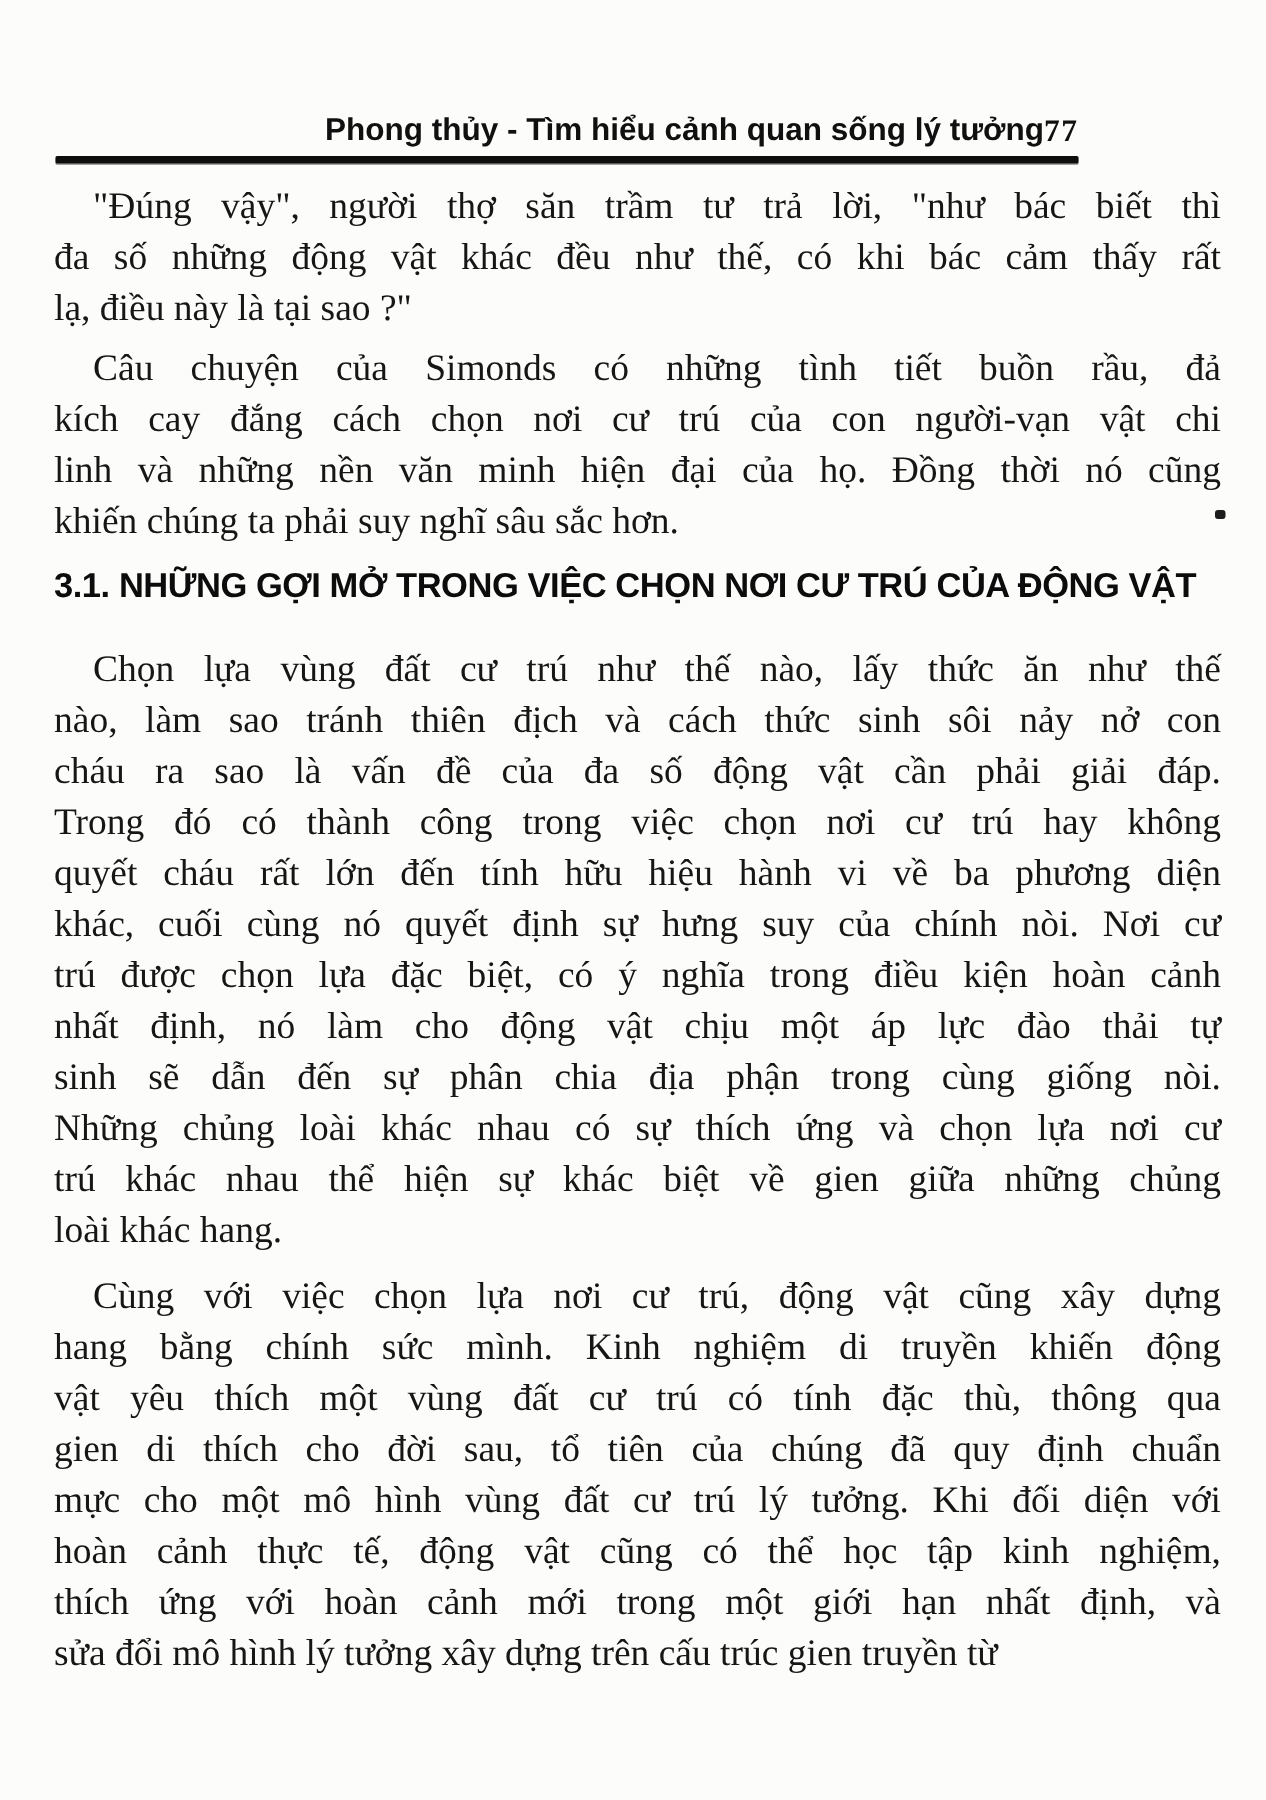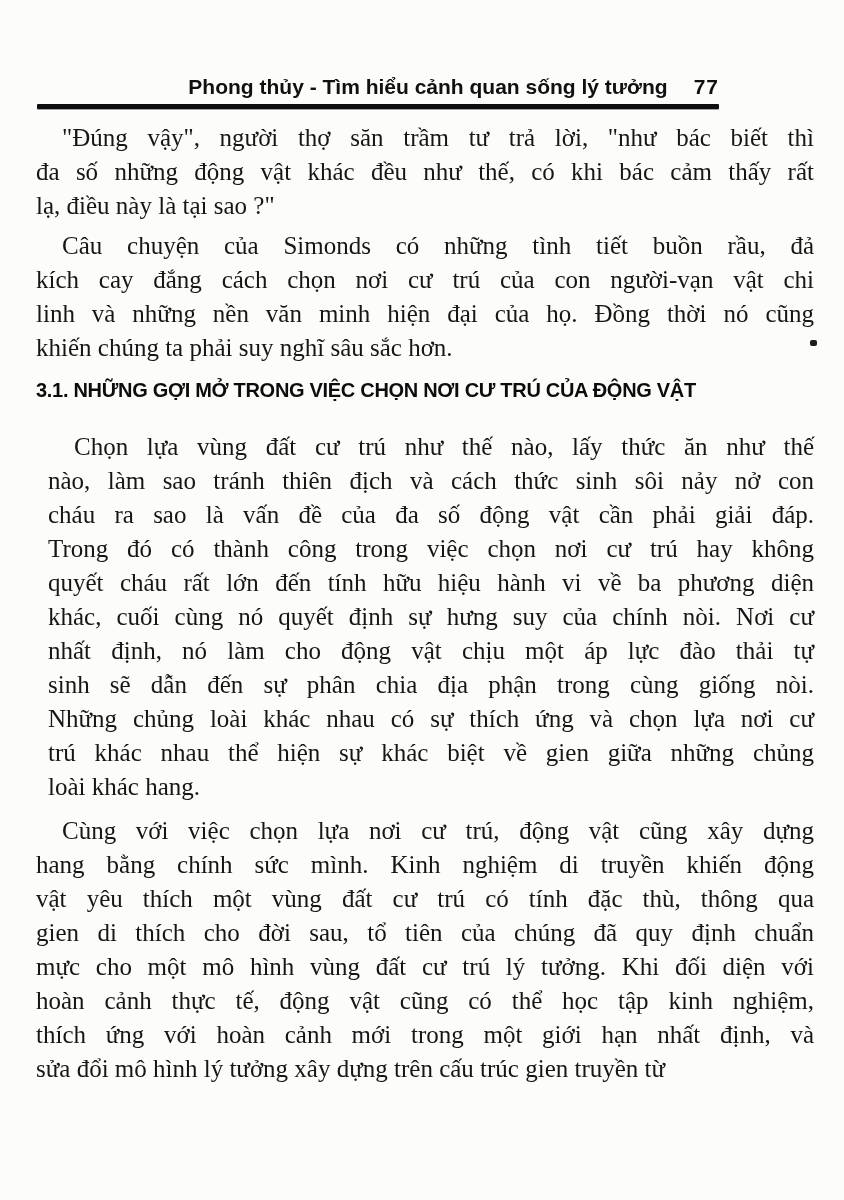--- a/index.html
+++ b/index.html
@@ -19,53 +19,53 @@
     display:flex;
     justify-content:flex-end;
     align-items:center;
     font-family:"Liberation Sans","DejaVu Sans",sans-serif;
     font-weight:bold;
     font-size:21px;
     line-height:26px;
     color:#101010;
     white-space:nowrap;
   }
-  .running-header .pageno { margin-left:26px; letter-spacing:1px; }
+  .running-header .pageno { letter-spacing:1px;font-family:Liberation Serif, serif; }
   .header-rule {
     margin-top:4px;
     margin-left:1px;
     width:682px; height:5px;
     background:#0e0e0e;
     border-radius:1px;
     box-shadow:0 1px 0 rgba(0,0,0,0.35);
   }
   .body-text {
     font-family:"Liberation Serif","DejaVu Serif",serif;
     font-size:25px;
     color:#161616;
   }
   .para { margin-top:6px; }
   .intro .para:first-child { margin-top:12px; }
-  .section-paras .para:first-child { margin-top:25px;margin-left:12px; }
+  .section-paras .para:first-child { margin-top:25px; }
   .section-paras .para + .para { margin-top:10px; }
   .line {
     line-height:34px;
     height:34px;
     text-align:justify;
     text-align-last:justify;
     overflow:visible;
     white-space:normal;
   }
   .line.first { text-indent:26px; }
   .line.last  { text-align-last:left; }
   .section-heading {
     margin-top:10px;
     font-family:"Liberation Sans","DejaVu Sans",sans-serif;
     font-weight:bold;
-    font-size:20px;
+    font-size:23px;
     line-height:30px;
     letter-spacing:-0.3px;
     color:#0c0c0c;
     white-space:nowrap;
   }
   .ink-speck {
     position:absolute;
     left:810px; top:340px;
     width:7px; height:6px;
     background:#1c1c1c;
@@ -102,20 +102,21 @@
     <h2 class="section-heading">3.1. NHỮNG GỢI MỞ TRONG VIỆC CHỌN NƠI CƯ TRÚ CỦA ĐỘNG VẬT</h2>
 
     <div class="section-paras">
         <div class="para">
           <div class="line first">Chọn lựa vùng đất cư trú như thế nào, lấy thức ăn như thế</div>
           <div class="line">nào, làm sao tránh thiên địch và cách thức sinh sôi nảy nở con</div>
           <div class="line">cháu ra sao là vấn đề của đa số động vật cần phải giải đáp.</div>
           <div class="line">Trong đó có thành công trong việc chọn nơi cư trú hay không</div>
           <div class="line">quyết cháu rất lớn đến tính hữu hiệu hành vi về ba phương diện</div>
           <div class="line">khác, cuối cùng nó quyết định sự hưng suy của chính nòi. Nơi cư</div>
+          <div class="line">trú được chọn lựa đặc biệt, có ý nghĩa trong điều kiện hoàn cảnh</div>
           <div class="line">nhất định, nó làm cho động vật chịu một áp lực đào thải tự</div>
           <div class="line">sinh sẽ dẫn đến sự phân chia địa phận trong cùng giống nòi.</div>
           <div class="line">Những chủng loài khác nhau có sự thích ứng và chọn lựa nơi cư</div>
           <div class="line">trú khác nhau thể hiện sự khác biệt về gien giữa những chủng</div>
           <div class="line last">loài khác hang.</div>
         </div>
         <div class="para">
           <div class="line first">Cùng với việc chọn lựa nơi cư trú, động vật cũng xây dựng</div>
           <div class="line">hang bằng chính sức mình. Kinh nghiệm di truyền khiến động</div>
           <div class="line">vật yêu thích một vùng đất cư trú có tính đặc thù, thông qua</div>

